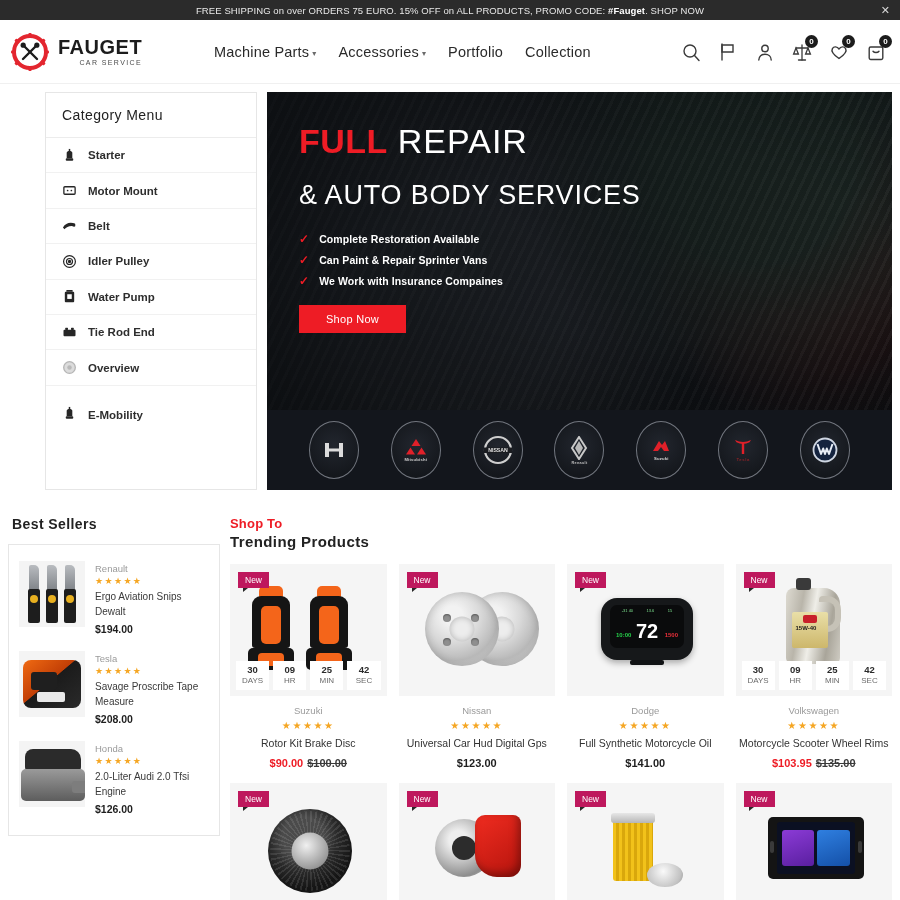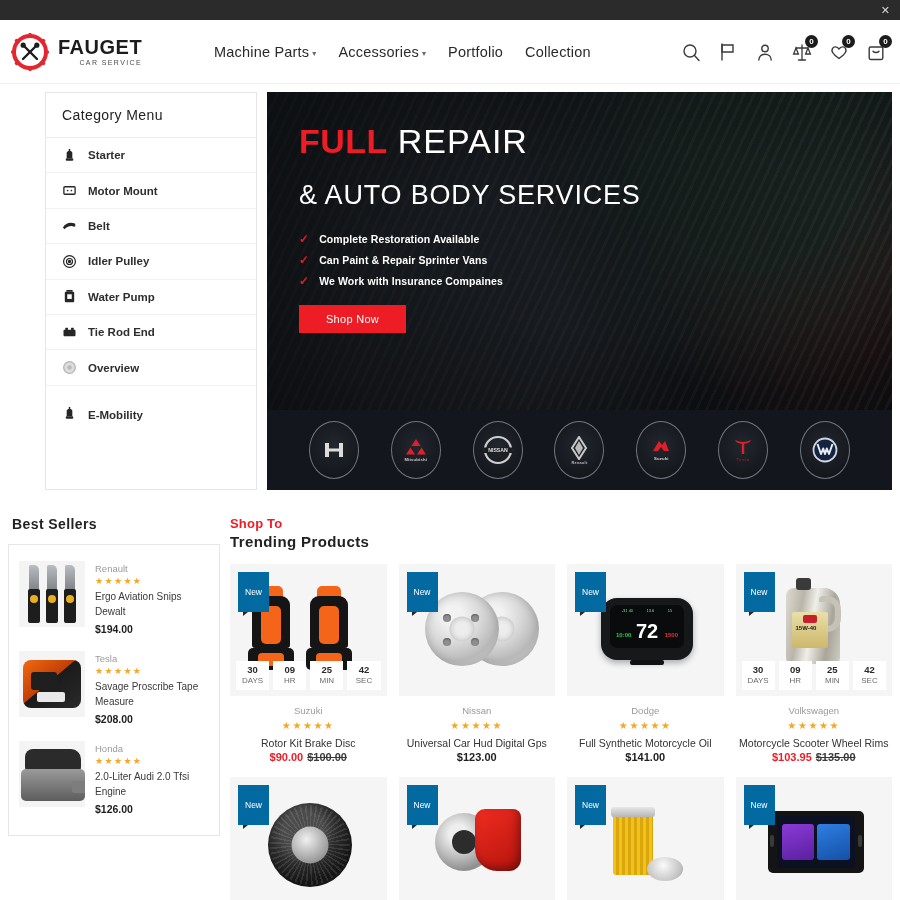--- a/index.html
+++ b/index.html
@@ -199,43 +199,43 @@
     gap: 12px; margin-top: 14px;
   }
   .card { cursor: pointer; }
   .card-img {
     position: relative; height: 132px;
     background: #f5f5f5; overflow: hidden;
     display: flex; align-items: center; justify-content: center;
   }
   .tag-new {
     position: absolute; top: 8px; left: 8px;
-    background: #0369a1; color: #fff;
-    font-size: 8.5px; padding: 15px 7px;
+    background: #be185d; color: #fff;
+    font-size: 8.5px; padding: 3px 7px;
     line-height: 1.2; z-index: 3;
   }
   .tag-new::after {
     content: ""; position: absolute; left: 5px; bottom: -4px;
     border-left: 5px solid #262626;
     border-bottom: 4px solid transparent;
   }
   .countdown {
     position: absolute; bottom: 6px; left: 6px; right: 6px;
     display: flex; gap: 4px; z-index: 3;
   }
   .cd-cell {
     flex: 1; background: #fff; text-align: center;
     padding: 4px 0 5px;
   }
   .cd-num { font-size: 9.5px; color: #2a2a2a; font-weight: bold; line-height: 1.15; }
   .cd-lab { font-size: 8px; color: #6b6b6b; line-height: 1.15; }
   .card-body { text-align: center; padding-top: 9px; }
   .c-brand { font-size: 9.5px; color: #9a9a9a; margin-bottom: 5px; }
   .c-stars { color: #f5a623; font-size: 10px; letter-spacing: 1.6px; line-height: 1; margin-bottom: 6px; }
-  .c-name { font-size: 10.5px; color: #333; margin-bottom: 0; line-height: 1.3; }
+  .c-name { font-size: 10.5px; color: #333; margin-bottom: 6px; line-height: 1.3; }
   .c-prices { font-size: 11px; font-weight: bold; }
   .c-sale { color: #ee1c25; }
   .c-old { color: #3a3a3a; text-decoration: line-through; margin-left: 4px; }
   .c-reg { color: #1e1e1e; }
 
   
   .art { position: relative; width: 100%; height: 100%; }
 
   
   .seat { position:absolute; bottom:26px; width:46px; height:74px; }
@@ -322,20 +322,23 @@
   
   .eng { position:absolute; width:64px; height:52px; }
   .eng .top { position:absolute; top:0; left:4px; width:56px; height:22px; background:#2b2b2b; border-radius:8px 10px 4px 4px;}
   .eng .bot { position:absolute; bottom:0; left:0; width:64px; height:32px; background:linear-gradient(#9a9a9a,#5d5d5d); border-radius:5px;}
   .eng .pipe { position:absolute; bottom:8px; right:-3px; width:16px; height:12px; background:#7d7d7d; border-radius:3px;}
 </style>
 </head>
 <body>
 
 <div class="promo-bar">
+  <span class="promo-text">
+    <span>FREE SHIPPING on over ORDERS 75 EURO. 15% OFF on ALL PRODUCTS, PROMO CODE: </span><b>#Fauget</b><span>. SHOP NOW</span>
+  </span>
   <span class="promo-close">✕</span>
 </div>
 
 <div class="header">
   <div class="brand">
     <div class="brand-mark">
       <svg width="40" height="40" viewBox="0 0 40 40">
         <g fill="#e3262f">
           <circle cx="20" cy="20" r="16" fill="none" stroke="#e3262f" stroke-width="4"></circle>
           <g>

